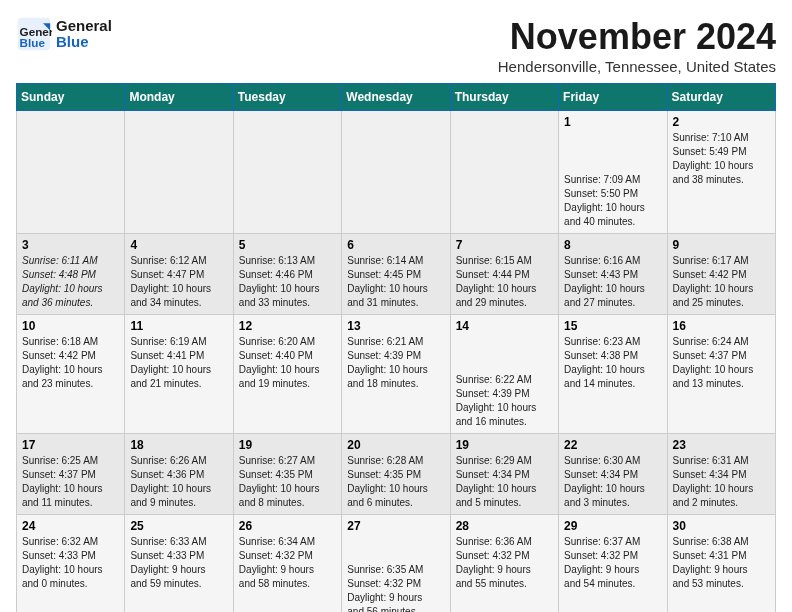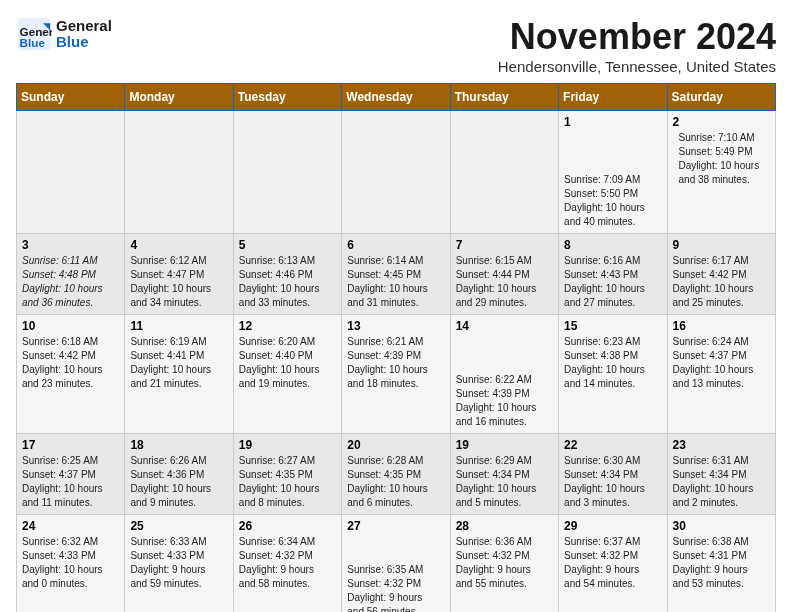--- a/index.html
+++ b/index.html
@@ -36,21 +36,21 @@
     .location {
       font-size: 15px;
       color: #333;
     }
     .calendar {
       width: 100%;
       border-collapse: collapse;
       font-size: 11px;
     }
     .calendar thead th {
-      background: #a16207;
+      background: #0f766e;
       color: #fff;
       padding: 6px 4px;
       text-align: left;
       font-size: 12px;
       font-weight: bold;
       border: 1px solid #1565c0;
     }
     .calendar tbody td {
       vertical-align: top;
       border: 1px solid #ccc;
@@ -120,21 +120,21 @@
         <td class="empty"></td>
         <td>
           <div class="day-num">1</div>
           <div class="day-info" style="white-space: pre-line; margin-top: 44px;">Sunrise: 7:09 AM
 Sunset: 5:50 PM
 Daylight: 10 hours
 and 40 minutes.</div>
         </td>
         <td>
           <div class="day-num">2</div>
-          <div class="day-info" style="white-space: pre-line; margin-left: 6px;">Sunrise: 7:10 AM
+          <div class="day-info" style="white-space: pre-line;">Sunrise: 7:10 AM
 Sunset: 5:49 PM
 Daylight: 10 hours
 and 38 minutes.</div>
         </td>
       </tr>
       <tr>
         <td>
           <div class="day-num">3</div>
           <div class="day-info" style="white-space: pre-line; font-style: italic;">Sunrise: 6:11 AM
 Sunset: 4:48 PM

